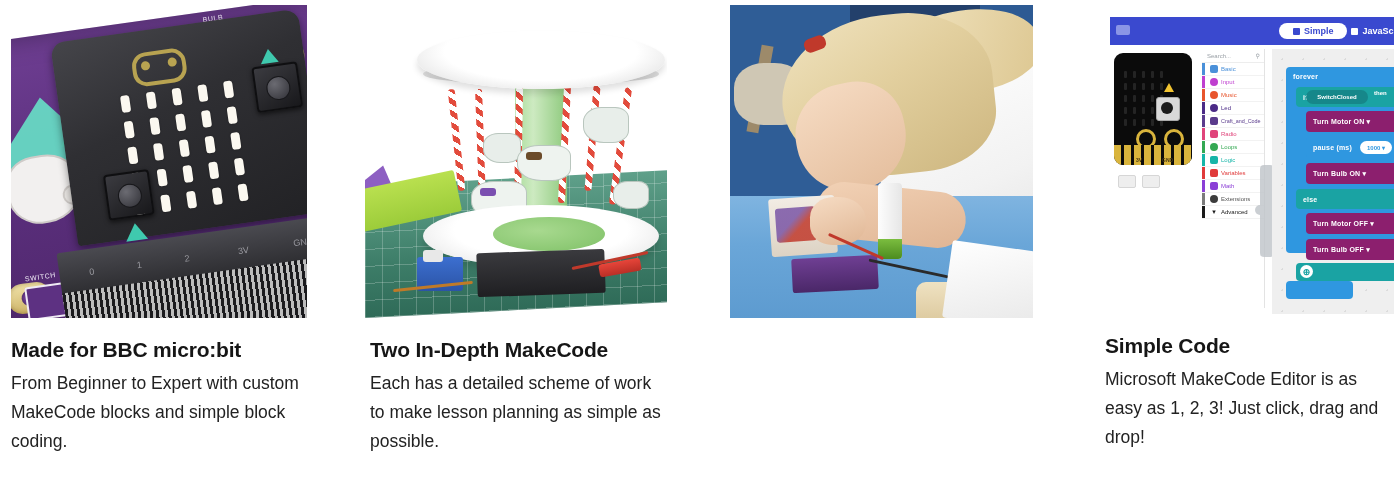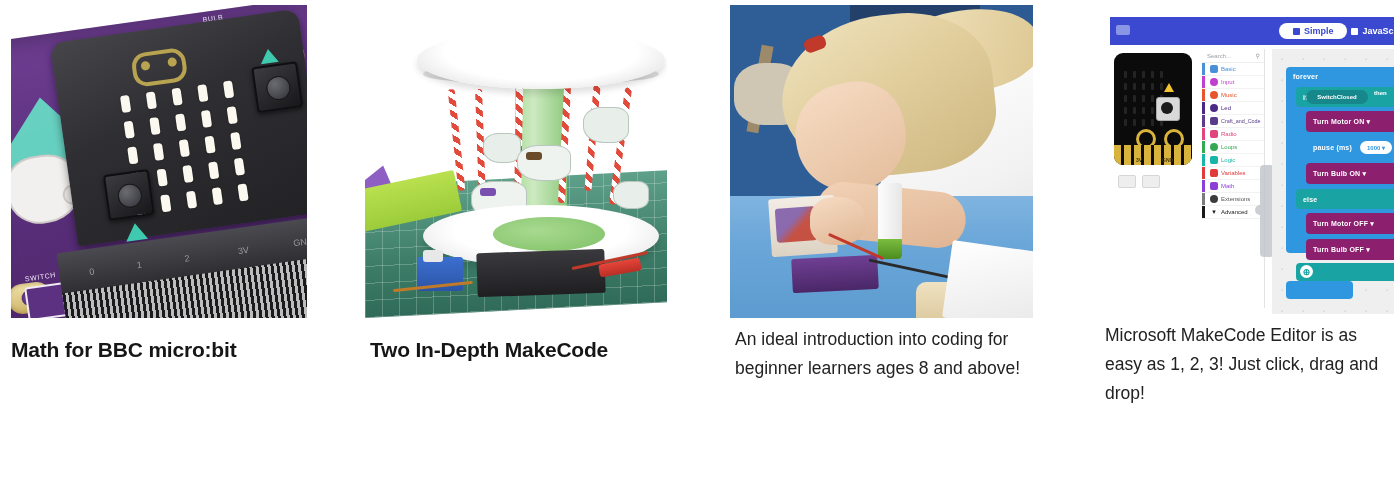--- a/index.html
+++ b/index.html
@@ -484,21 +484,22 @@
         <div class="mb-conn">
           <div class="mb-conn-lbl" style="left:30px;">0</div>
           <div class="mb-conn-lbl" style="left:78px;">1</div>
           <div class="mb-conn-lbl" style="left:126px;">2</div>
           <div class="mb-conn-lbl" style="left:180px;">3V</div>
           <div class="mb-conn-lbl" style="left:236px;">GND</div>
         </div>
         <div class="mb-pins"></div>
       </div>
     </div>
-    <h3 class="feature-title">Math for BBC micro:bit</h3>
+    <h3 class="feature-title">Made for BBC micro:bit</h3>
+    <p class="feature-desc">From Beginner to Expert with custom MakeCode blocks and simple block coding.</p>
   </div>
 
   <div class="feature-col col-2">
     <div class="feature-media m2">
       <div class="car-scene">
         <div class="car-mat"></div>
         <div class="car-cut-purple"></div>
         <div class="car-cut-green"></div>
 
         <div class="car-column"></div>
@@ -527,20 +528,21 @@
         <div class="car-moss"></div>
 
         <div class="car-servo"></div>
         <div class="car-mb"></div>
         <div class="car-clip"></div>
         <div class="kid-wire" style="left:28px; top:280px; width:80px; height:3px; background:#c07a28; transform:rotate(-6deg);"></div>
         <div class="kid-wire" style="left:206px; top:254px; width:78px; height:3px; background:#c0392b; transform:rotate(-12deg);"></div>
       </div>
     </div>
     <h3 class="feature-title">Two In-Depth MakeCode</h3>
+    <p class="feature-desc">Each has a detailed scheme of work to make lesson planning as simple as possible.</p>
   </div>
 
   <div class="feature-col col-3">
     <div class="feature-media m3">
       <div class="kid-scene">
         <div class="kid-bg-chair-l"></div>
         <div class="kid-bg-chair-r"></div>
         <div class="kid-bg-dark"></div>
         <div class="kid-bg-stick"></div>
         <div class="kid-bg-beige"></div>
@@ -556,21 +558,20 @@
         <div class="kid-box"></div>
         <div class="kid-hand"></div>
         <div class="kid-glue"></div>
         <div class="kid-mb"></div>
         <div class="kid-wire" style="left:96px; top:240px; width:60px; transform:rotate(24deg);"></div>
         <div class="kid-wire blk" style="left:138px; top:262px; width:74px; transform:rotate(12deg);"></div>
         <div class="kid-wood"></div>
         <div class="kid-card"></div>
       </div>
     </div>
-    <p class="feature-desc">An ideal introduction into coding for beginner learners ages 8 and above!</p>
   </div>
 
   <div class="feature-col col-4">
     <div class="feature-media m4">
       <div class="mc-scene">
 
         <div class="mc-topbar">
           <div class="mc-topbar-left"></div>
           <div class="mc-toggle">
             <span class="mc-sq"></span>
@@ -729,16 +730,17 @@
           </div>
 
           <div class="blk blk-endif">
             <span class="circ-btn" style="left:4px; top:2px;">⊕</span>
           </div>
           <div class="blk blk-foot"></div>
         </div>
 
       </div>
     </div>
+    <h3 class="feature-title">Simple Code</h3>
     <p class="feature-desc">Microsoft MakeCode Editor is as easy as 1, 2, 3! Just click, drag and drop!</p>
   </div>
 
 </div>
 
 </body></html>

